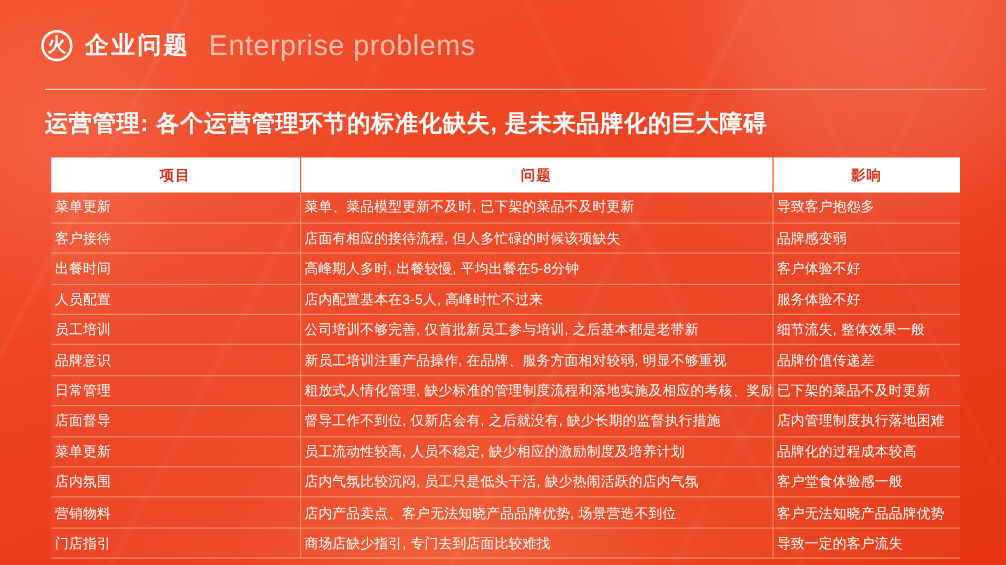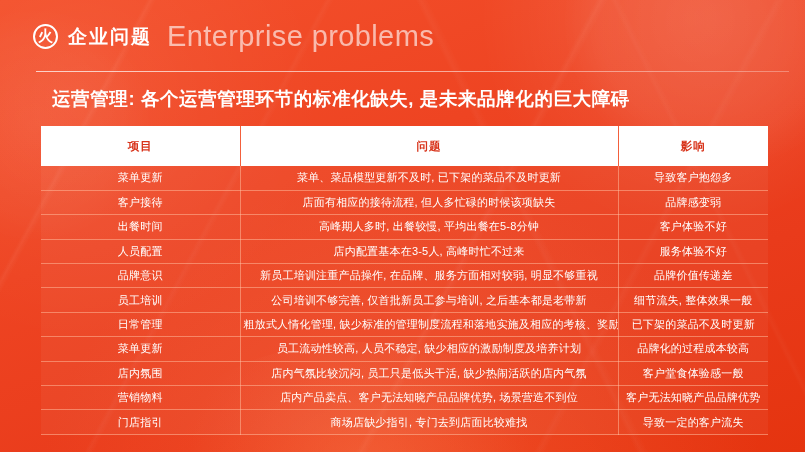--- a/index.html
+++ b/index.html
@@ -79,40 +79,40 @@
   .header-title-cn {
     color: #ffffff;
     font-size: 19px;
     font-weight: 700;
     letter-spacing: 2px;
     line-height: 1;
     white-space: nowrap;
   }
   .header-title-en {
     color: rgba(255,255,255,0.62);
-    font-size: 29px;
+    font-size: 23px;
     font-weight: 400;
     letter-spacing: 0.4px;
     line-height: 1;
     margin-left: 15px;
     white-space: nowrap;
   }
   .header-rule {
     position: absolute;
     left: 36px;
     right: 16px;
     top: 71px;
     height: 1px;
     background: linear-gradient(to right, rgba(255,255,255,0.72) 0%, rgba(255,255,255,0.55) 55%, rgba(255,255,255,0.30) 100%);
   }
 
   
   .section-title {
     position: absolute;
-    left: 52px;
+    left: 36px;
     top: 88px;
     color: #ffffff;
     font-size: 18.5px;
     font-weight: 700;
     letter-spacing: 0.6px;
     line-height: 1.2;
     white-space: nowrap;
   }
 
   
@@ -129,32 +129,32 @@
   }
   table.issues col.c-item   { width: 199px; }
   table.issues col.c-issue  { width: 378px; }
   table.issues col.c-impact { width: 150px; }
 
   table.issues thead th {
     background: #ffffff;
     color: #d8331a;
     font-size: 11.5px;
     font-weight: 700;
-    height: 40px;
+    height: 28px;
     text-align: center;
     letter-spacing: 1px;
     border-right: 1.5px solid #f3603c;
   }
   table.issues thead th:last-child { border-right: none; }
 
   table.issues tbody td {
     height: 24.4px;
     color: #ffffff;
     font-size: 11px;
-    text-align: center;
+    text-align: left;
     letter-spacing: 0.2px;
     border-bottom: 1px solid rgba(255,190,160,0.55);
     border-right: 1px solid rgba(255,190,160,0.55);
     background: rgba(255,255,255,0.045);
     white-space: nowrap;
     overflow: hidden;
     padding: 0 3px;
   }
   table.issues tbody td:last-child { border-right: none; }
   table.issues tbody tr:last-child td { border-bottom: 1px solid rgba(255,190,160,0.55); }
@@ -213,35 +213,40 @@
           <td class="cell-item">出餐时间</td>
           <td class="cell-issue">高峰期人多时, 出餐较慢, 平均出餐在5-8分钟</td>
           <td class="cell-impact">客户体验不好</td>
         </tr>
         <tr>
           <td class="cell-item">人员配置</td>
           <td class="cell-issue">店内配置基本在3-5人, 高峰时忙不过来</td>
           <td class="cell-impact">服务体验不好</td>
         </tr>
         <tr>
+          <td class="cell-item">员工培训</td>
+          <td class="cell-issue">公司培训不够完善, 仅首批新员工参与培训, 之后基本都是老带新</td>
+          <td class="cell-impact">细节流失, 整体效果一般</td>
+        </tr>
+        <tr>
           <td class="cell-item">品牌意识</td>
           <td class="cell-issue">新员工培训注重产品操作, 在品牌、服务方面相对较弱, 明显不够重视</td>
           <td class="cell-impact">品牌价值传递差</td>
         </tr>
         <tr>
-          <td class="cell-item">员工培训</td>
-          <td class="cell-issue">公司培训不够完善, 仅首批新员工参与培训, 之后基本都是老带新</td>
-          <td class="cell-impact">细节流失, 整体效果一般</td>
-        </tr>
-        <tr>
           <td class="cell-item">日常管理</td>
           <td class="cell-issue">粗放式人情化管理, 缺少标准的管理制度流程和落地实施及相应的考核、奖励、惩罚标准</td>
           <td class="cell-impact">已下架的菜品不及时更新</td>
         </tr>
         <tr>
+          <td class="cell-item">店面督导</td>
+          <td class="cell-issue">督导工作不到位, 仅新店会有, 之后就没有, 缺少长期的监督执行措施</td>
+          <td class="cell-impact">店内管理制度执行落地困难</td>
+        </tr>
+        <tr>
           <td class="cell-item">菜单更新</td>
           <td class="cell-issue">员工流动性较高, 人员不稳定, 缺少相应的激励制度及培养计划</td>
           <td class="cell-impact">品牌化的过程成本较高</td>
         </tr>
         <tr>
           <td class="cell-item">店内氛围</td>
           <td class="cell-issue">店内气氛比较沉闷, 员工只是低头干活, 缺少热闹活跃的店内气氛</td>
           <td class="cell-impact">客户堂食体验感一般</td>
         </tr>
         <tr>

